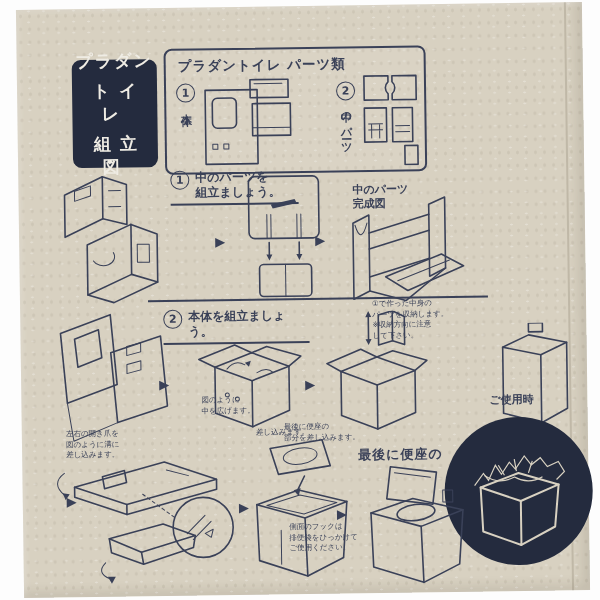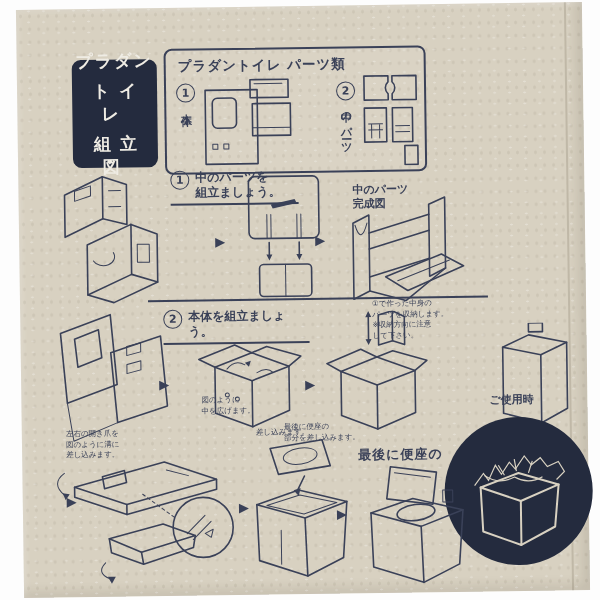--- a/index.html
+++ b/index.html
@@ -246,13 +246,16 @@
   <svg class="abs" style="left:336px;top:456px;" width="118" height="126" viewBox="0 0 118 126">
     <path class="ln" d="M32,6 L78,12 L74,44 L28,38 Z"></path>
     <path class="thin" d="M36,12 L72,17"></path>
     <path class="ln" d="M12,52 L54,38 L104,50 L62,66 Z"></path>
     <ellipse class="ln" cx="57" cy="52" rx="19" ry="8" transform="rotate(-7 57 52)"></ellipse>
     <path class="ln" d="M12,52 L14,106 L64,122 L62,66"></path>
     <path class="ln" d="M104,50 L100,104 L64,122"></path>
     <rect class="thin" x="84" y="30" width="10" height="12"></rect>
   </svg>
 
+  <div class="abs caption" style="left:266px;top:516px;width:86px;">側面のフックは
+排便袋をひっかけて
+ご使用ください。</div>
 </div>
 
 </body></html>

